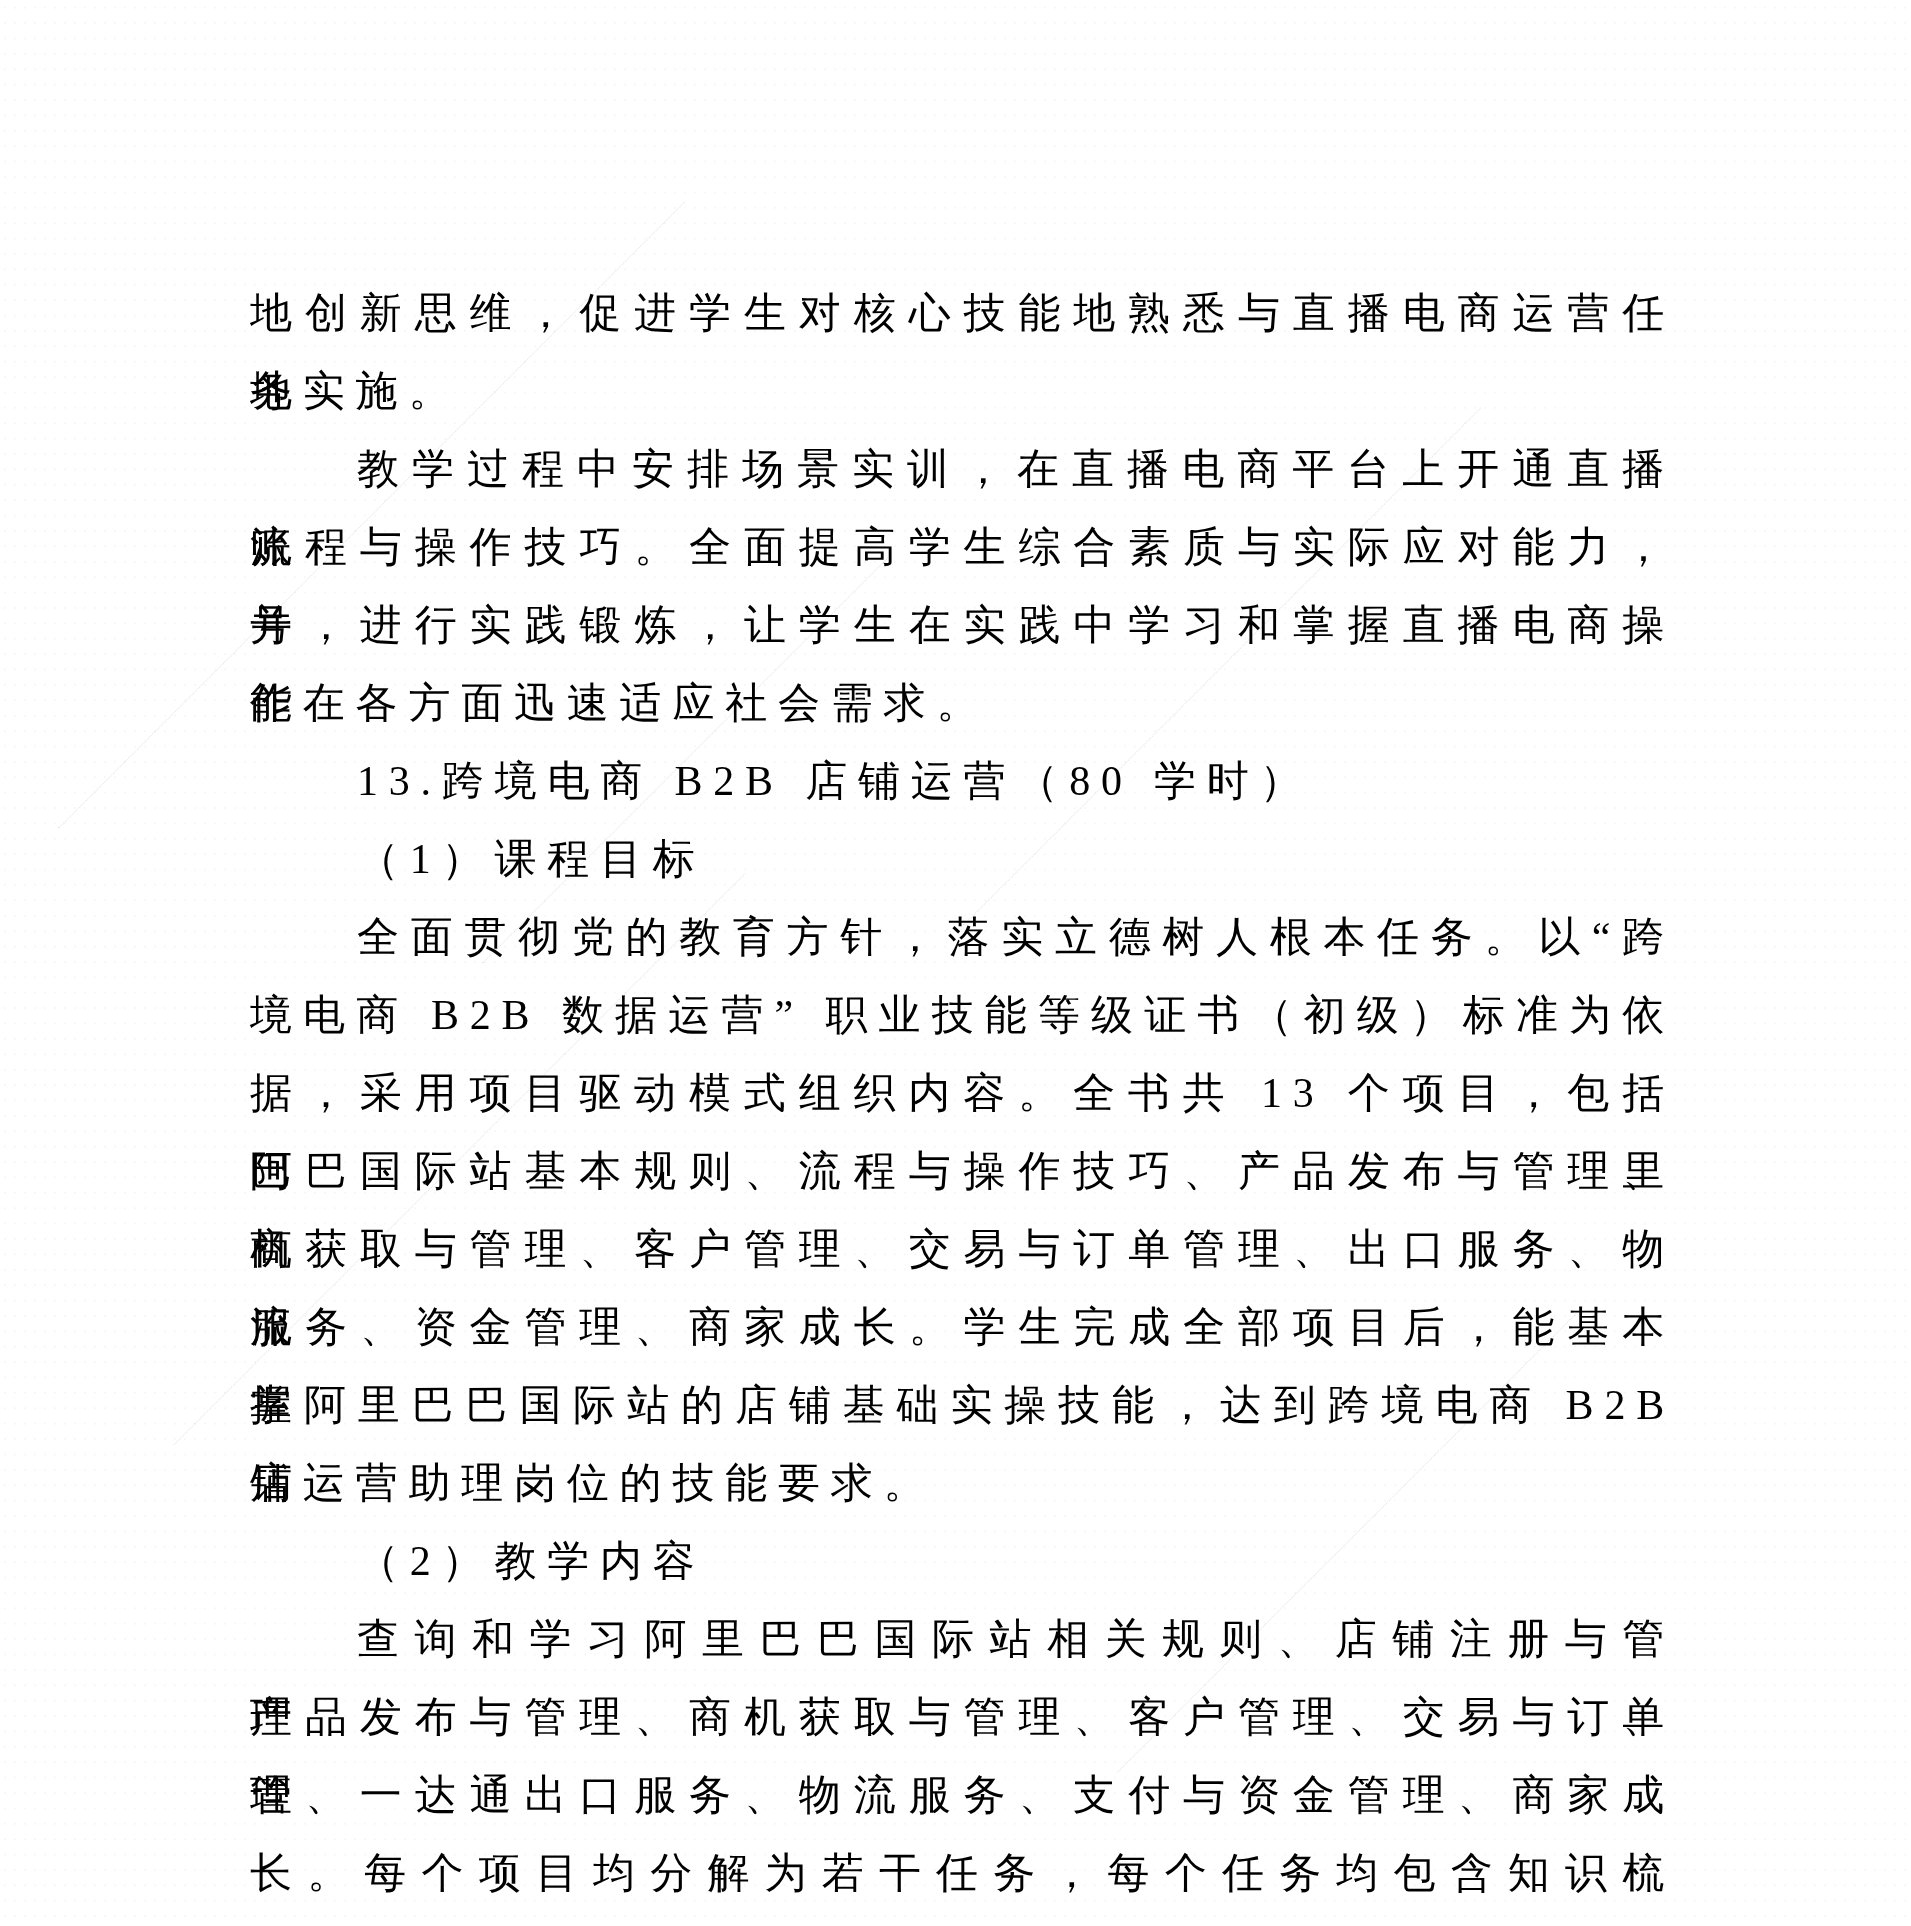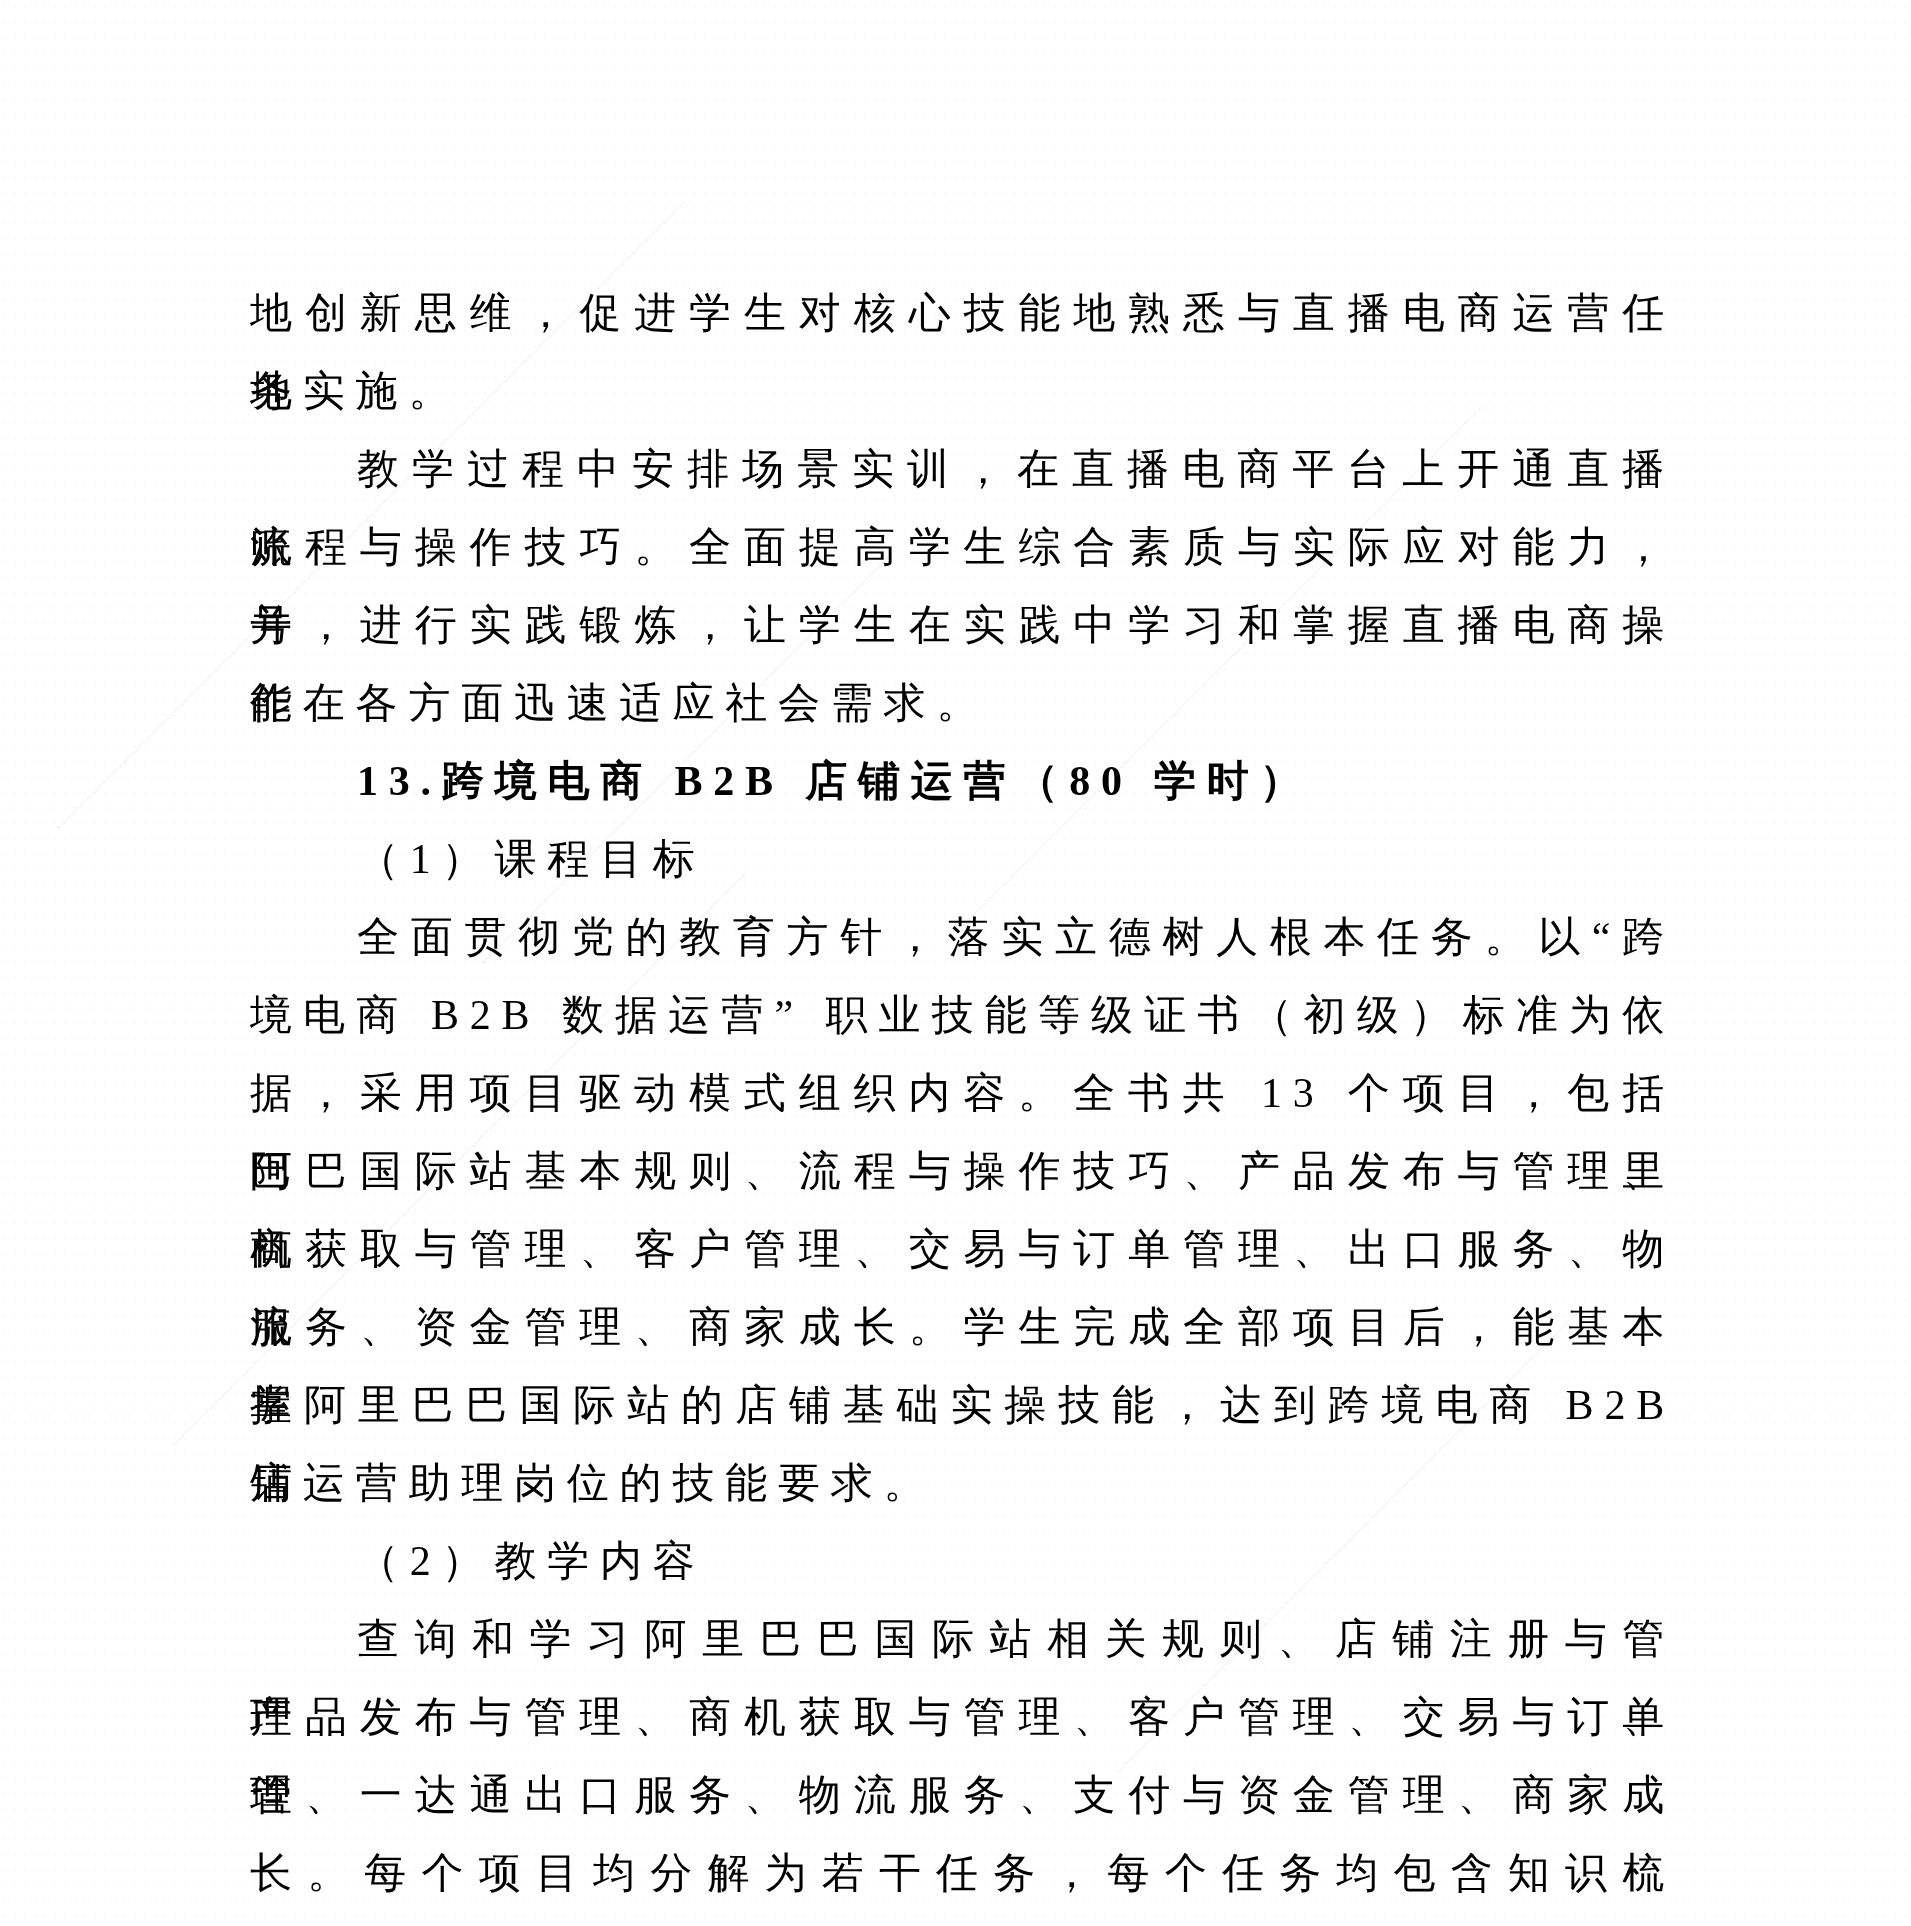--- a/index.html
+++ b/index.html
@@ -55,21 +55,21 @@
     letter-spacing: 10.8px;
     white-space: nowrap;
     text-align: left;
   }
   .line.fill {
     white-space: normal;
     text-align: justify;
     text-align-last: justify;
   }
   .line.indent { text-indent: 107px; }
-  .line.bold   { font-weight: bold; }
+  .line.bold   { font-weight: normal; }
 </style>
 </head>
 <body>
 
 <div class="dot-texture"></div>
 <div class="diag d1"></div>
 <div class="diag d2"></div>
 <div class="diag d3"></div>
 <div class="diag d4"></div>
 <div class="diag d5"></div>

